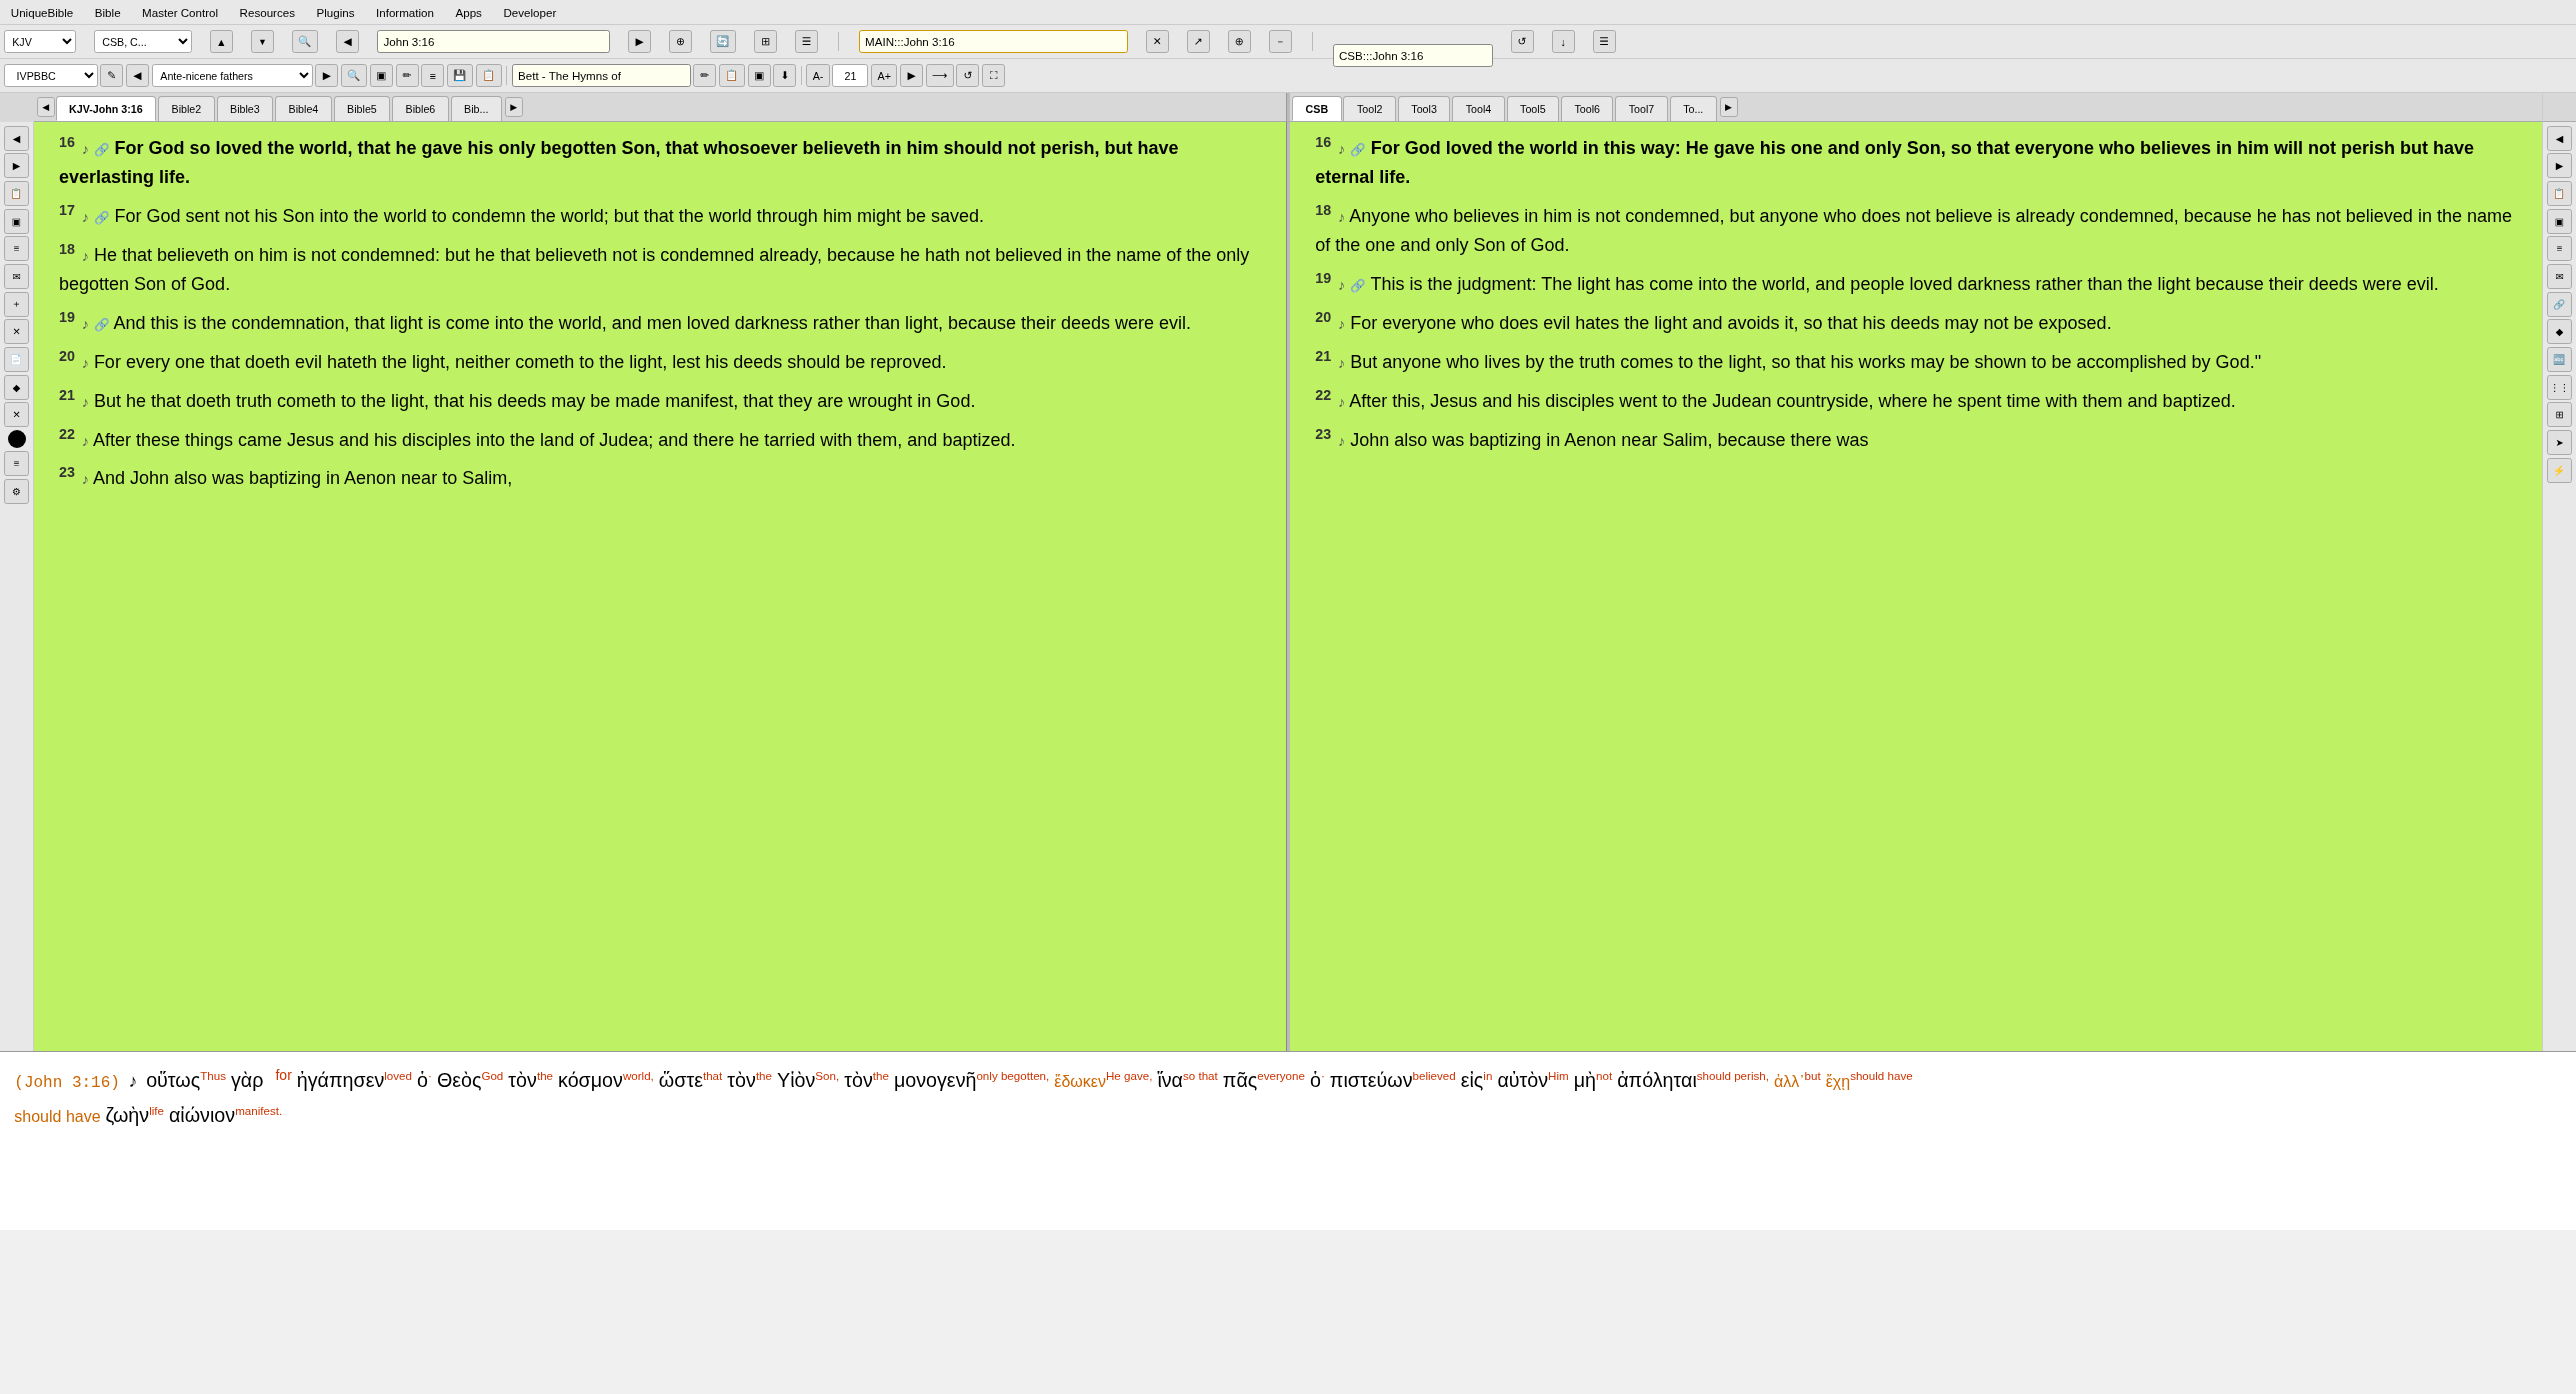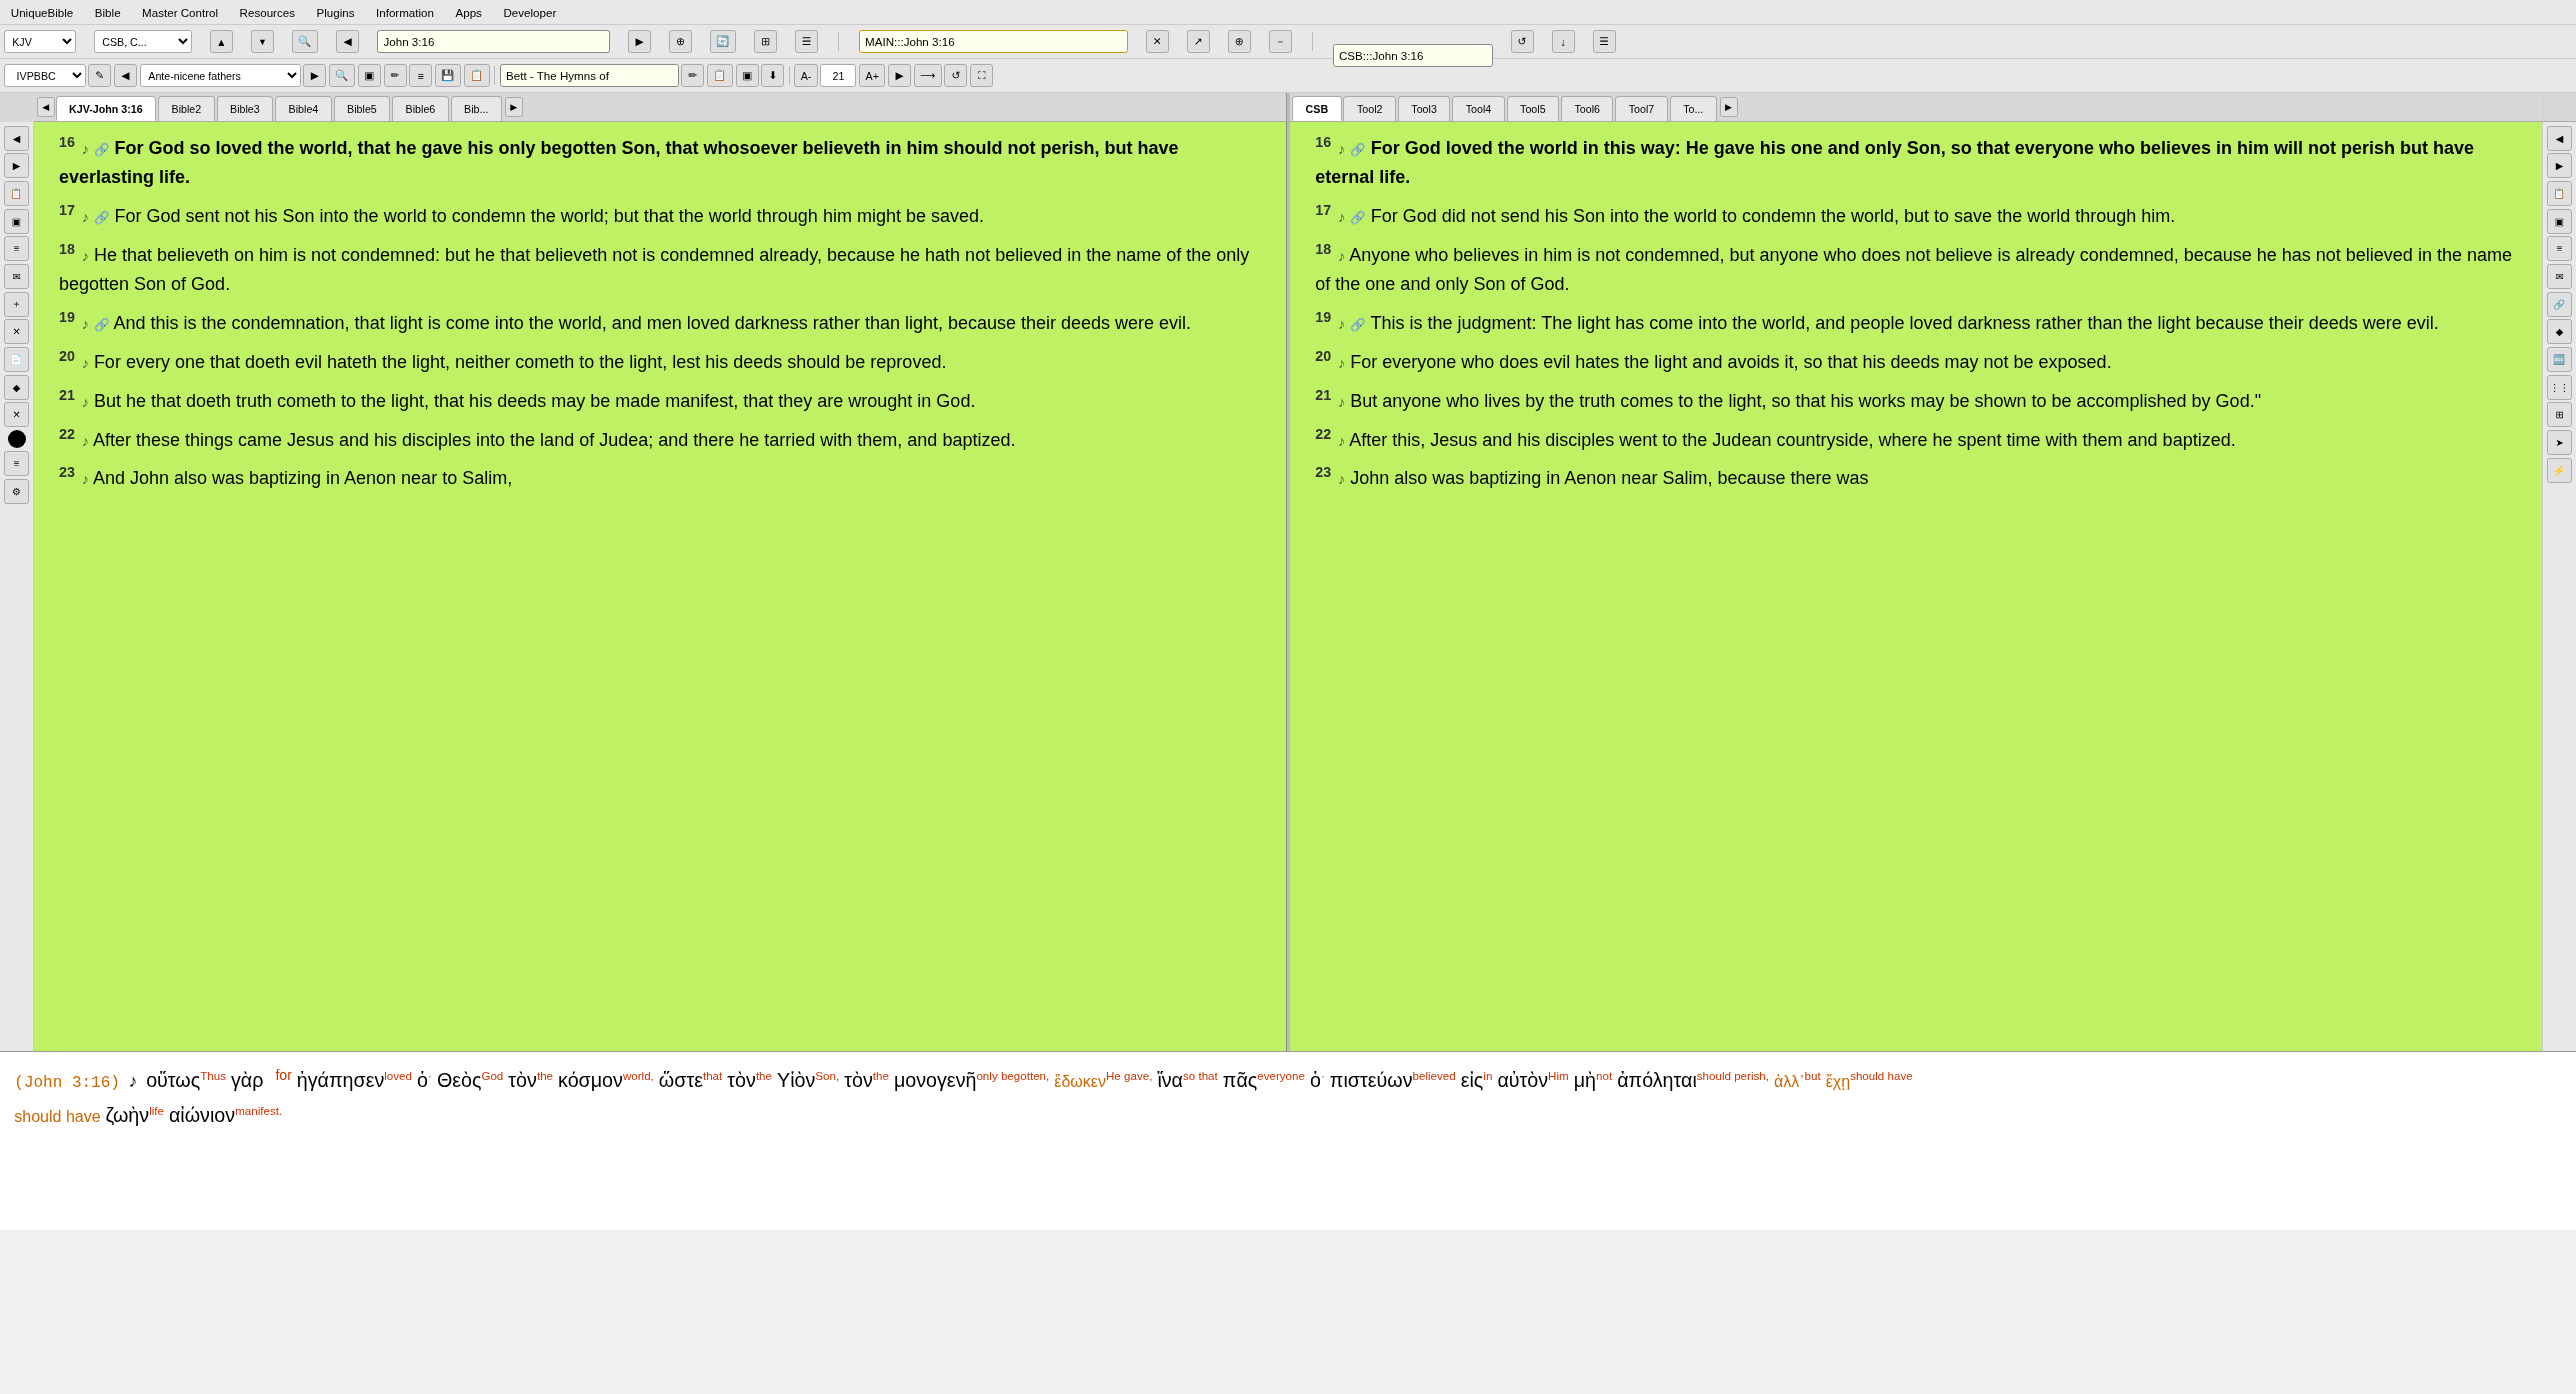--- a/index.html
+++ b/index.html
@@ -301,21 +301,21 @@
   <div class="tb-divider"></div>
   <div class="ref-input-wrapper" style="width:160px;margin-top:28px;">
     <input type="text" value="CSB:::John 3:16" style="">
   </div>
   <div class="tb-btn">↺</div>
   <div class="tb-btn">↓</div>
   <div class="tb-btn">☰</div>
 </div>
 
 <div id="toolbar2">
-  <select class="tb-select" style="width:82px;padding-left:8px;">
+  <select class="tb-select" style="width:94px;padding-left:8px;">
     <option>IVPBBC</option>
   </select>
   <div class="tb-btn">✎</div>
   <div class="tb-btn">◀</div>
   <select class="tb-select" style="width:161px;">
     <option>Ante-nicene fathers</option>
   </select>
   <div class="tb-btn">▶</div>
   <div class="tb-btn">🔍</div>
   <div class="tb-btn">▣</div>
@@ -439,26 +439,20 @@
     </div>
 
     <div class="panel-divider"></div>
 
     <div class="bible-panel" style="flex:1;">
       <div class="verse-block">
         <span class="verse-num">16</span>
         <span class="music-icon">♪</span>
         <span class="link-icon">🔗</span>
         <b> For God loved the world in this way: He gave his one and only Son, so that everyone who believes in him will not perish but have eternal life.</b>
-      </div>
-      <div class="verse-block">
-        <span class="verse-num">17</span>
-        <span class="music-icon">♪</span>
-        <span class="link-icon">🔗</span>
-        For God did not send his Son into the world to condemn the world, but to save the world through him.
       </div>
       <div class="verse-block">
         <span class="verse-num">18</span>
         <span class="music-icon">♪</span>
         Anyone who believes in him is not condemned, but anyone who does not believe is already condemned, because he has not believed in the name of the one and only Son of God.
       </div>
       <div class="verse-block">
         <span class="verse-num">19</span>
         <span class="music-icon">♪</span>
         <span class="link-icon">🔗</span>

